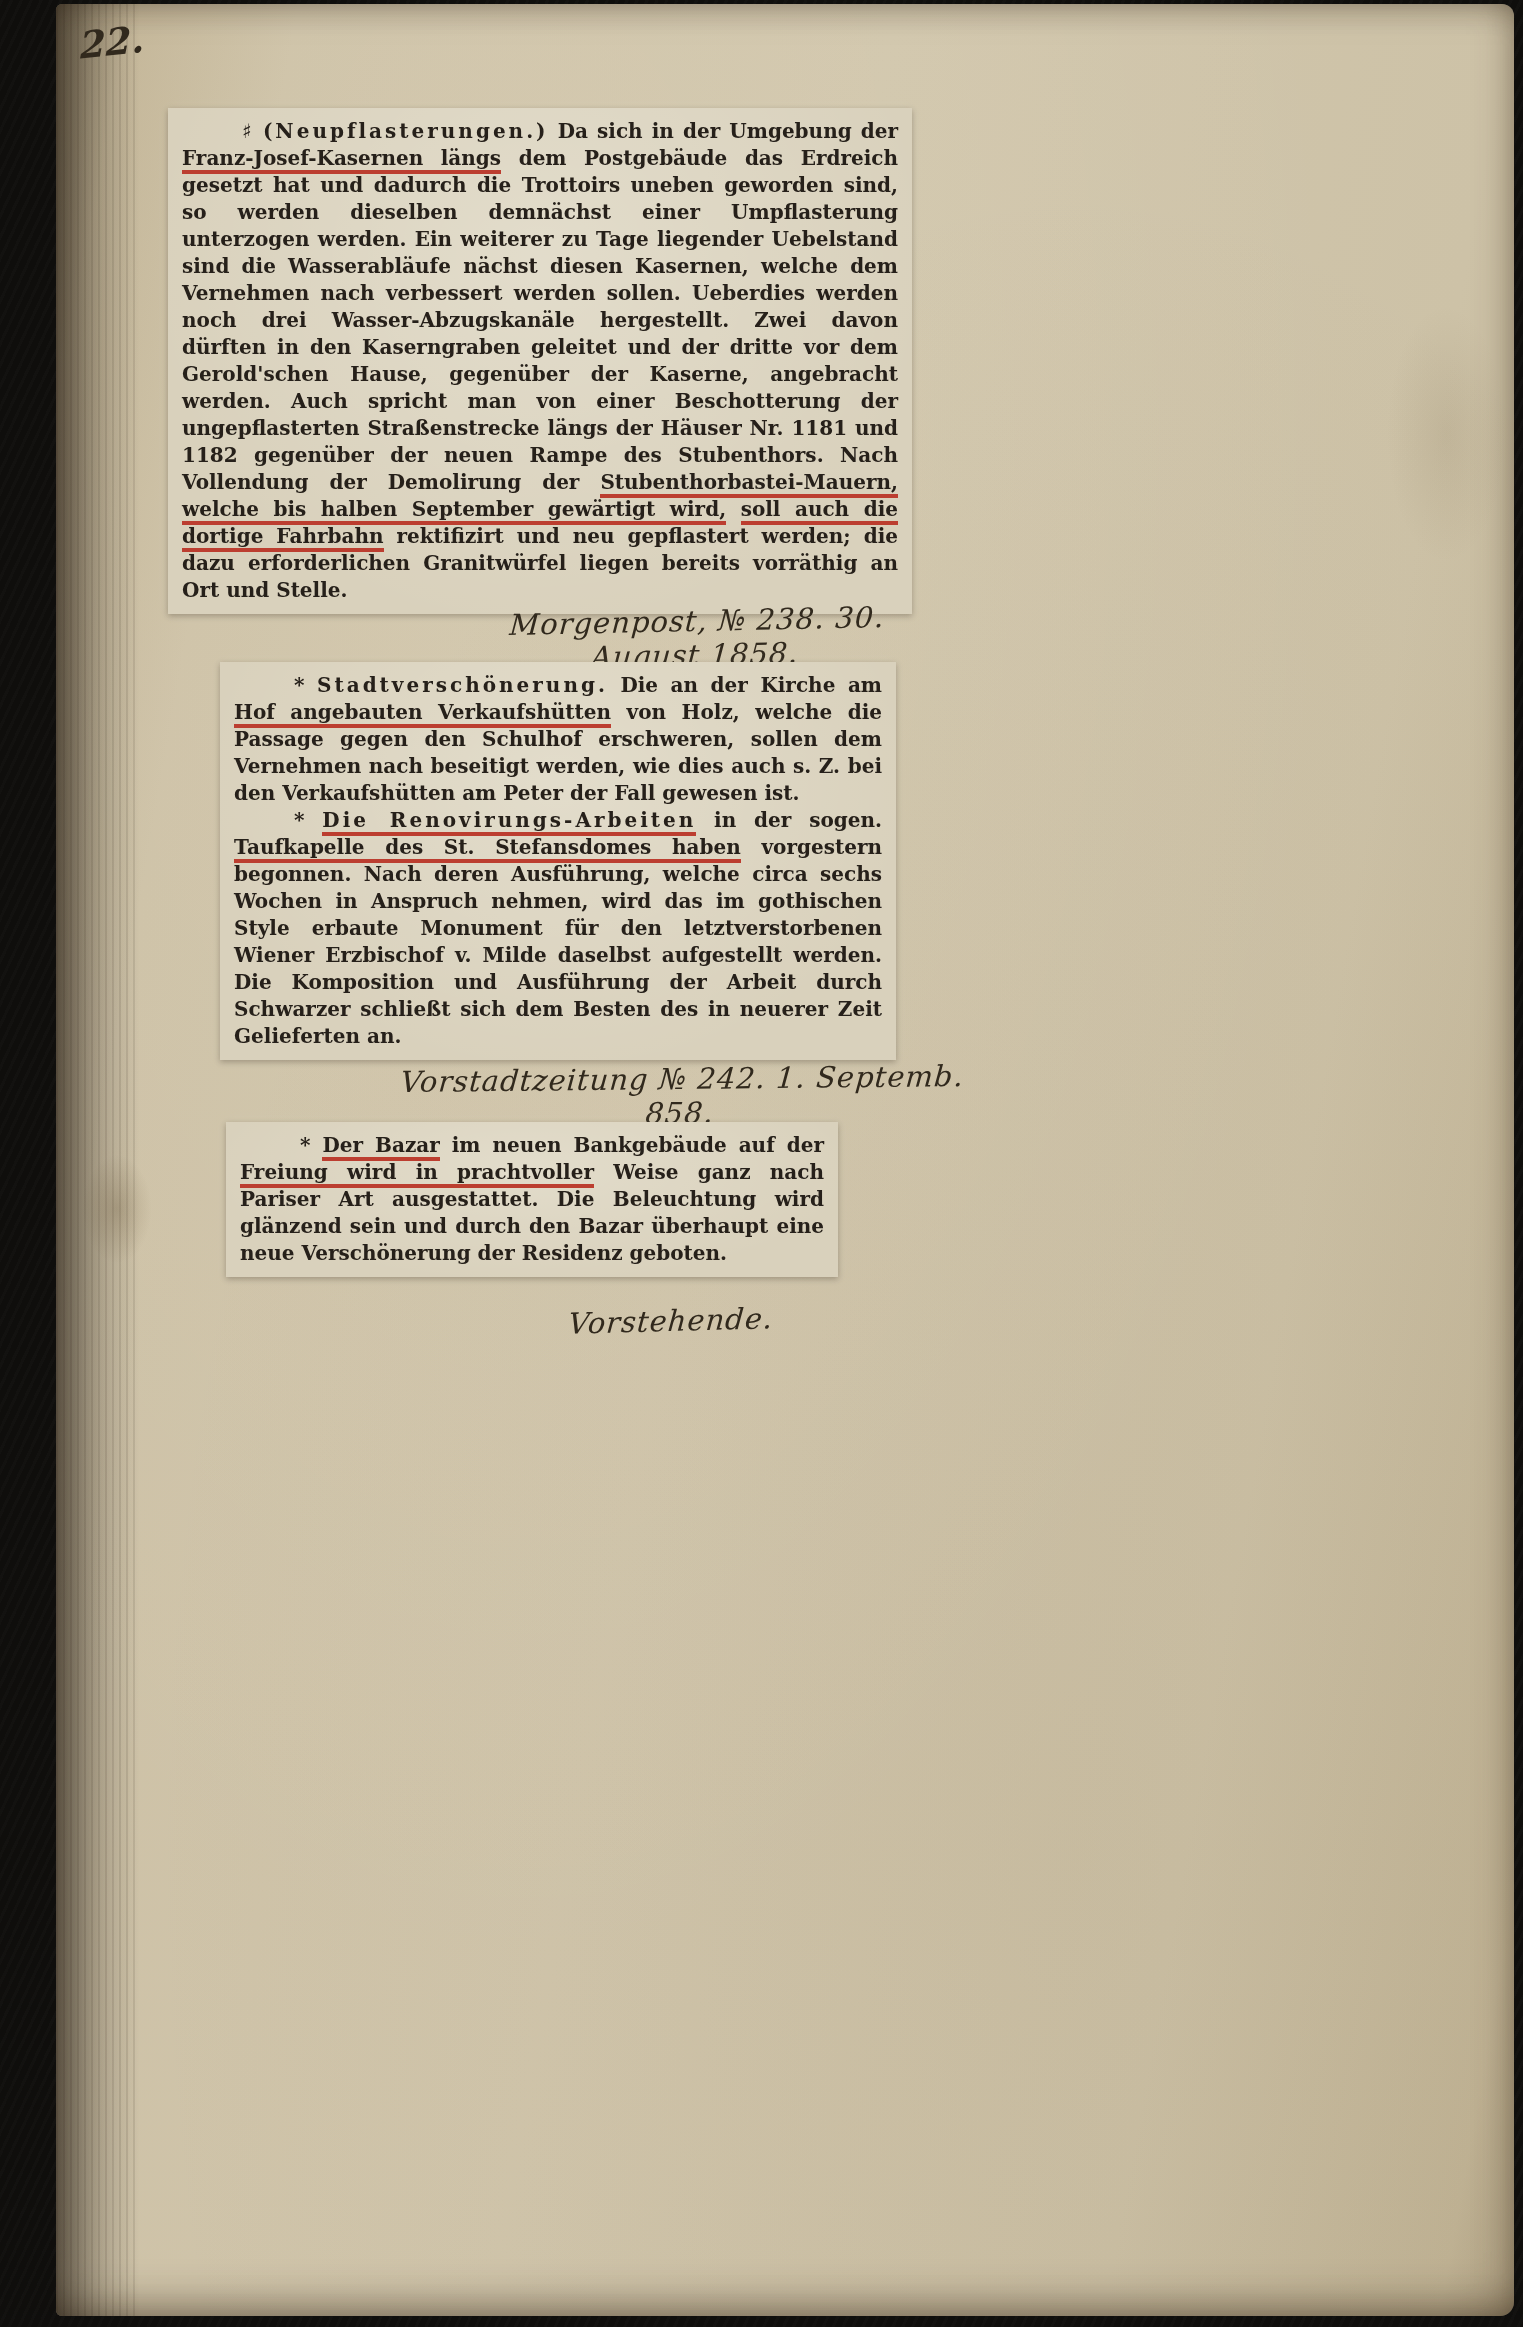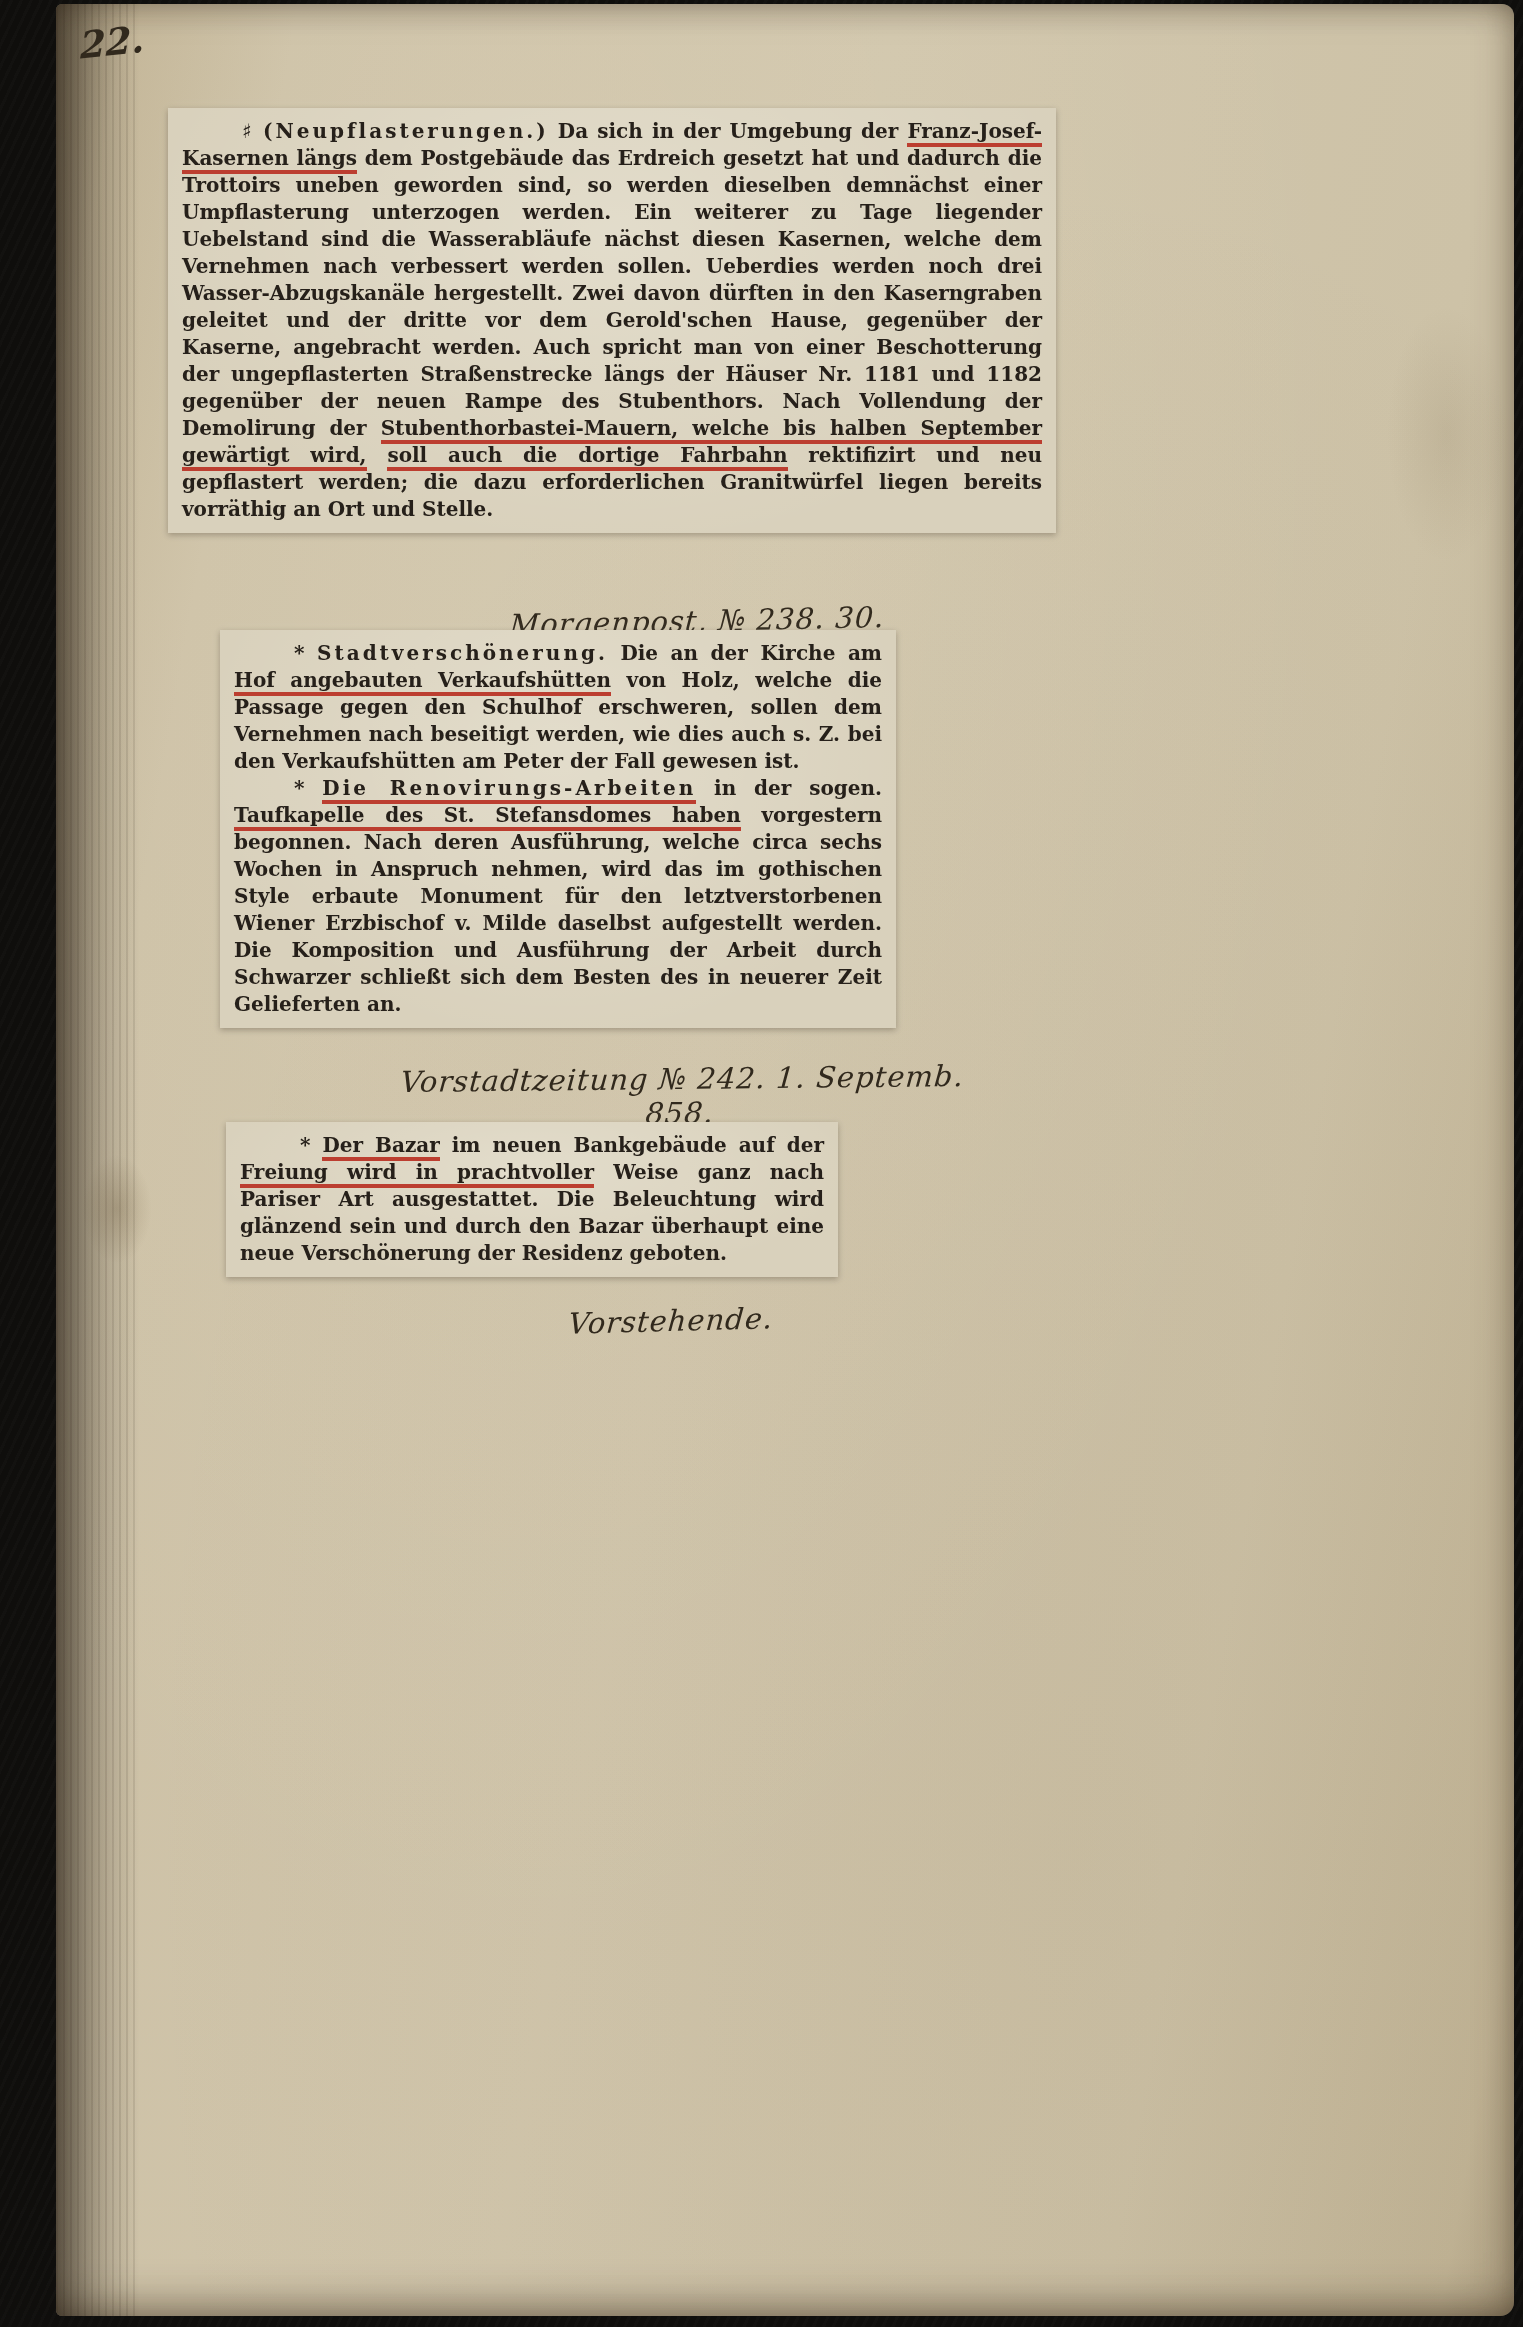--- a/index.html
+++ b/index.html
@@ -65,24 +65,24 @@
     border-bottom:4px solid var(--red-marking, #bc3e30);
   }
 
   .handwritten {
     position:absolute;
     font-style:italic; font-size:29px; letter-spacing:1px;
     color:var(--handwriting-ink, #31291d);
     text-align:center;
   }
 
-  #clip1 { left:112px; top:104px; width:888px; }
+  #clip1 { left:112px; top:104px; width:744px; }
   #cite1 { left:400px; top:600px; width:480px; transform:rotate(-1.2deg) skewX(-5deg); }
 
-  #clip2 { left:164px; top:626px; width:676px; }
+  #clip2 { left:164px; top:658px; width:676px; }
   #cite2 { left:340px; top:1058px; width:570px; transform:rotate(-0.6deg) skewX(-5deg); }
 
   #clip3 { left:170px; top:1118px; width:612px; }
   #cite3 { left:450px; top:1300px; width:330px; transform:rotate(-1.5deg) skewX(-6deg); }
 
   .stain {
     position:absolute; border-radius:50%;
     background:radial-gradient(ellipse, rgba(80,60,30,0.22), rgba(0,0,0,0) 70%);
   }
   #stain1 { left:26px; top:1150px; width:70px; height:110px; }

